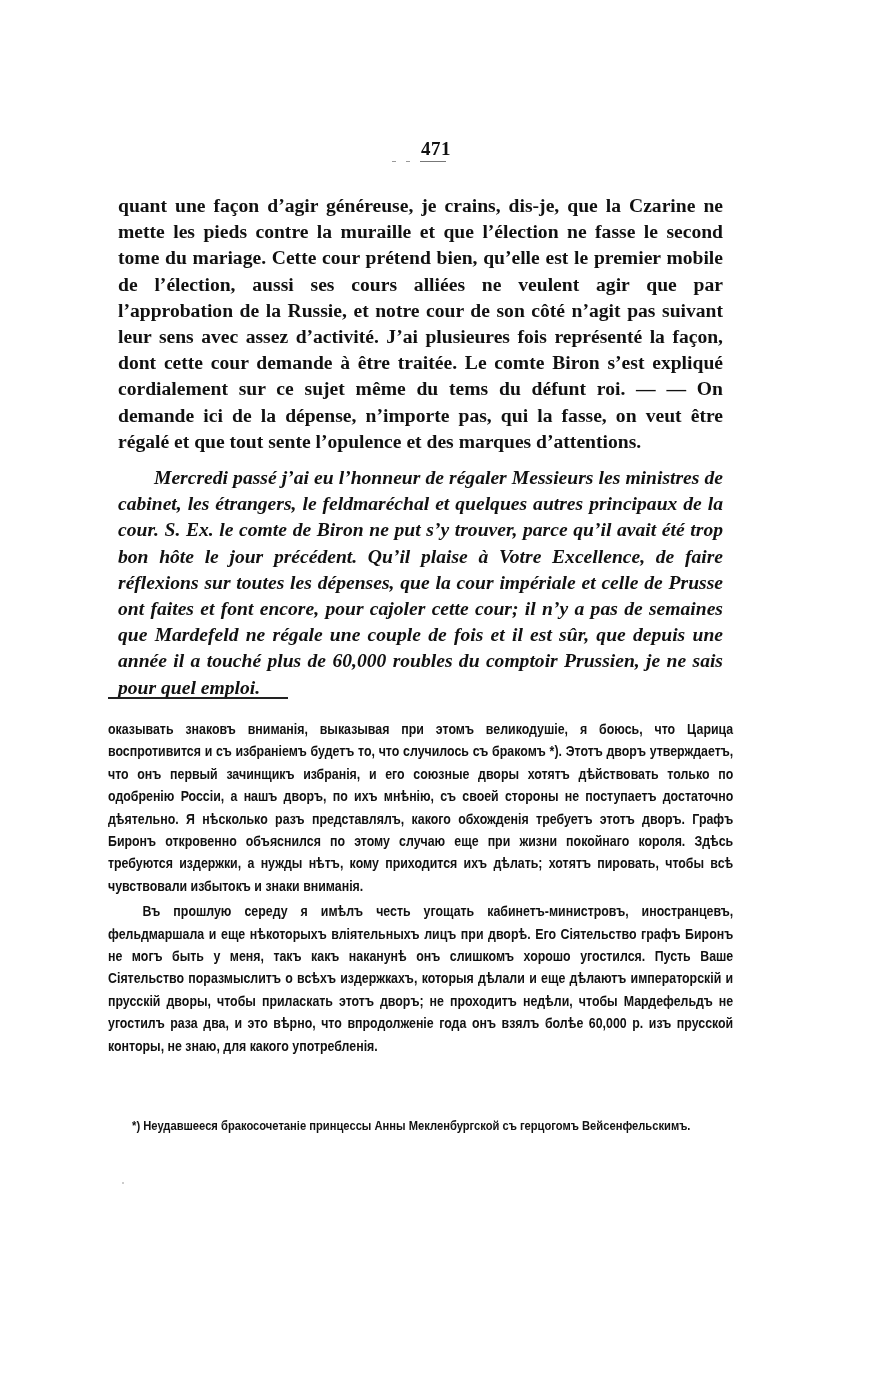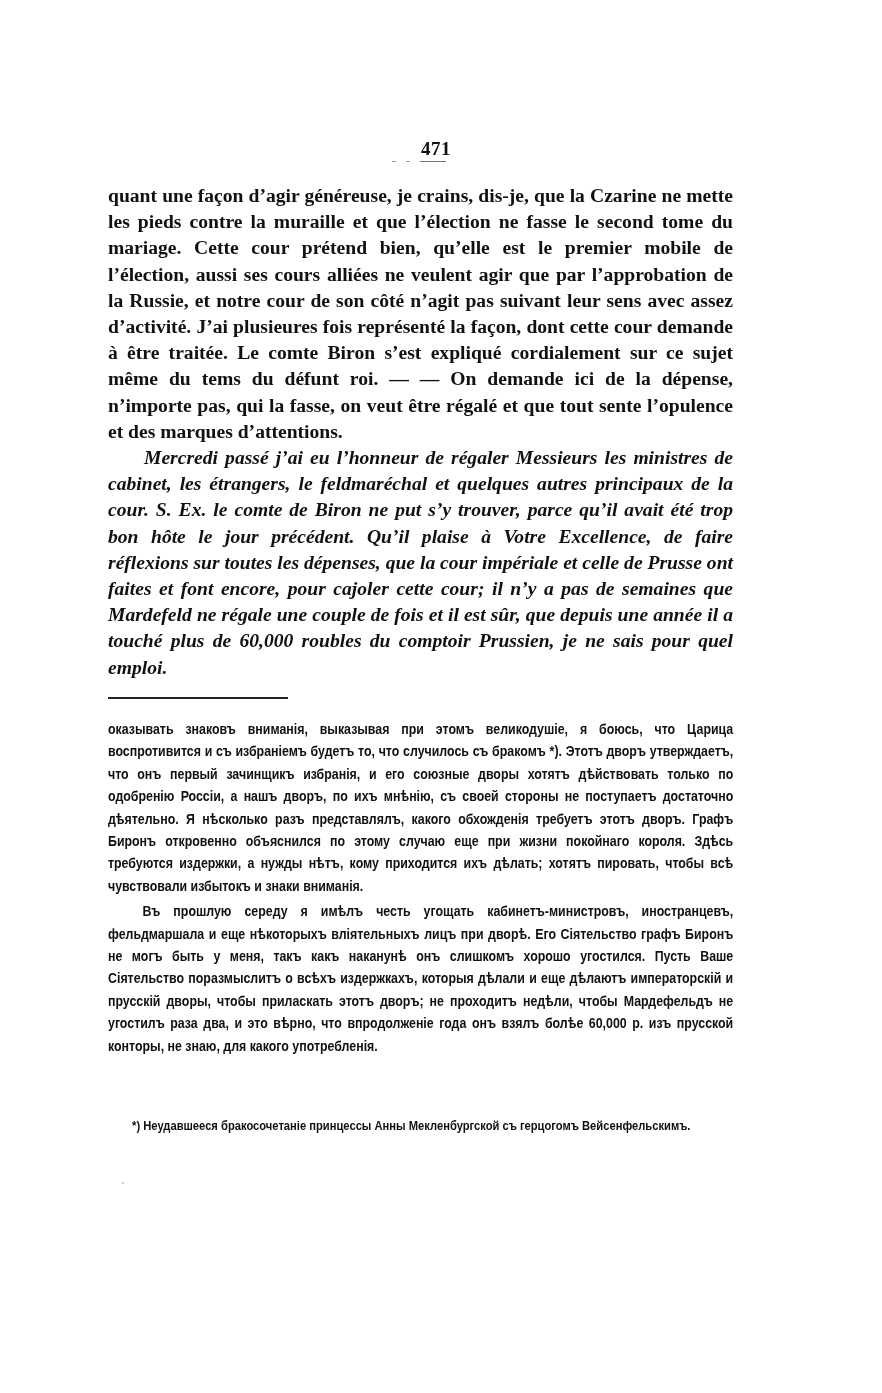--- a/index.html
+++ b/index.html
@@ -39,21 +39,21 @@
       top: 183px;
       left: 108px;
       width: 625px;
       font-family: "Liberation Serif", serif;
       font-weight: bold;
       font-size: 19.6px;
       line-height: 26.2px;
       text-align: justify;
     }
     .main-text p {
-      margin: 0;
+      margin: 10px;
     }
     .main-text p.indent {
       text-indent: 36px;
       font-style: italic;
     }
     .footnote-rule {
       position: absolute;
       top: 697px;
       left: 108px;
       width: 180px;

